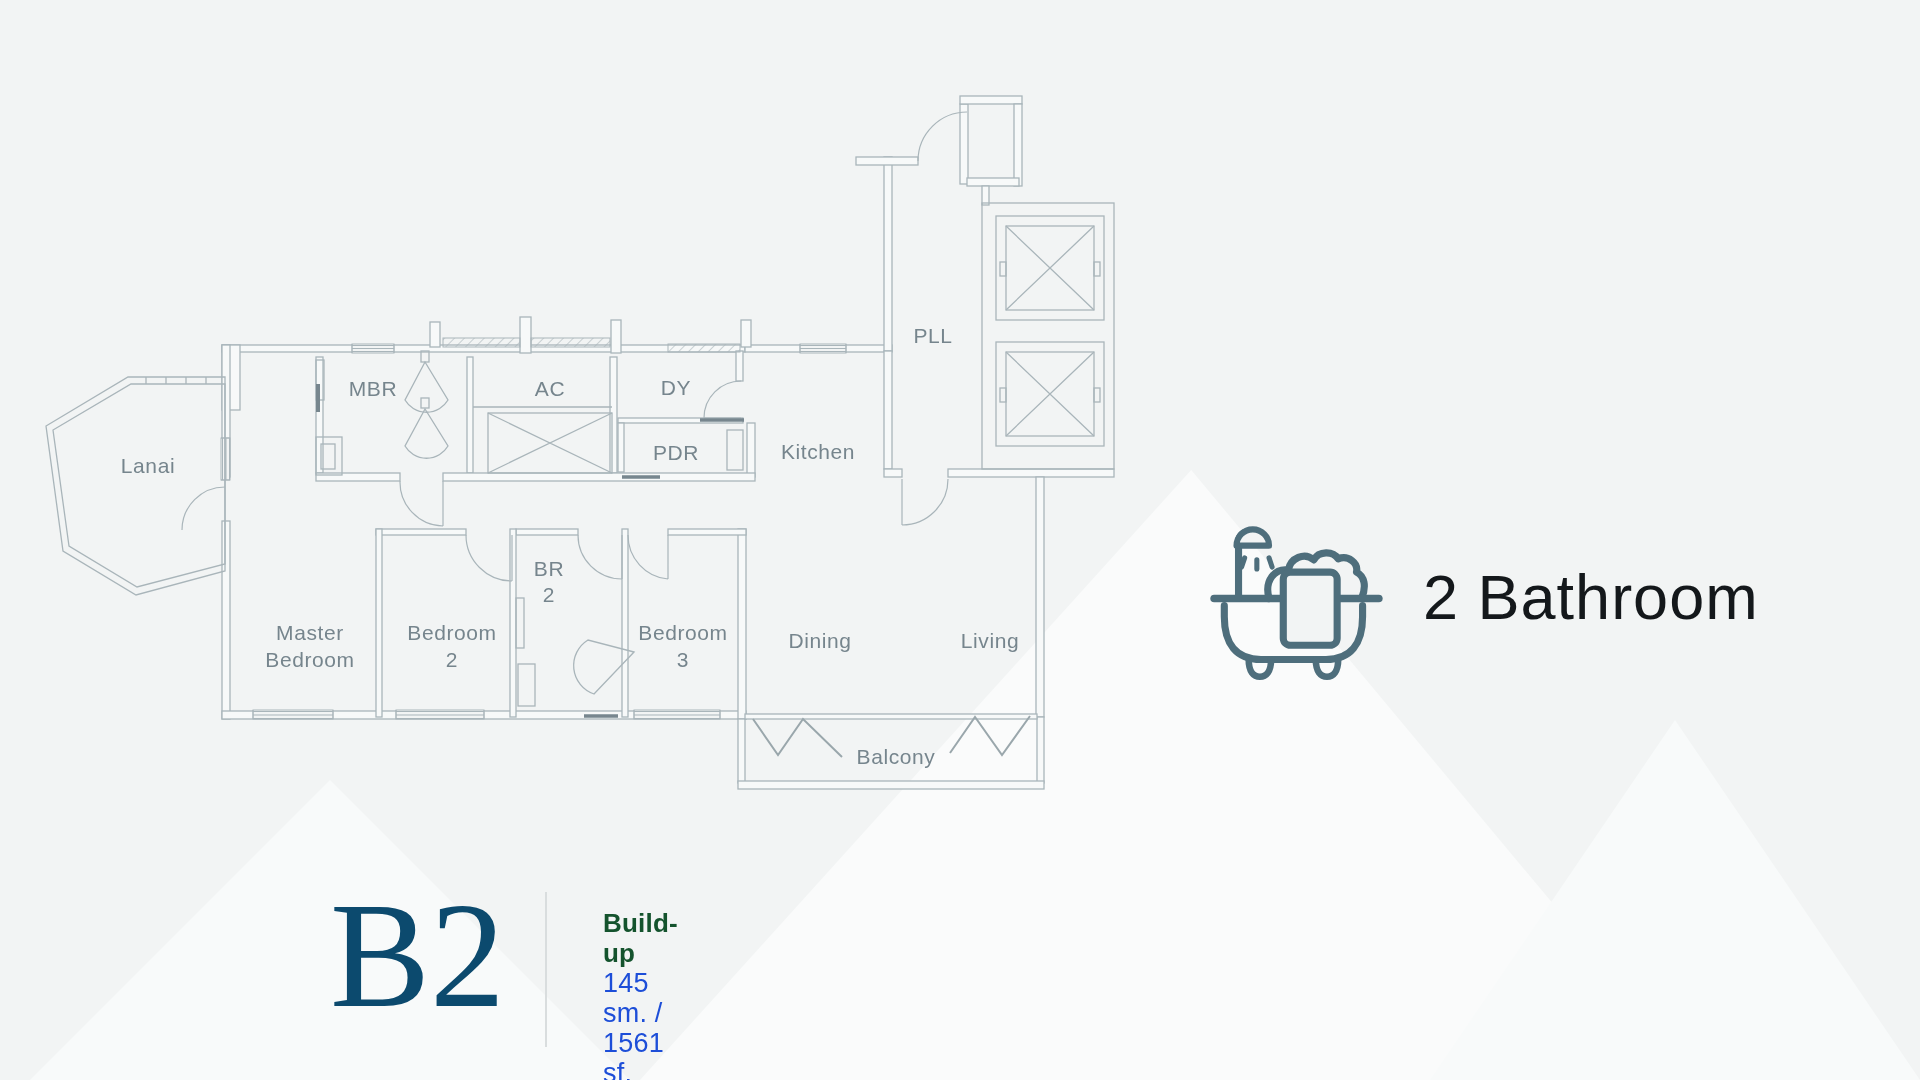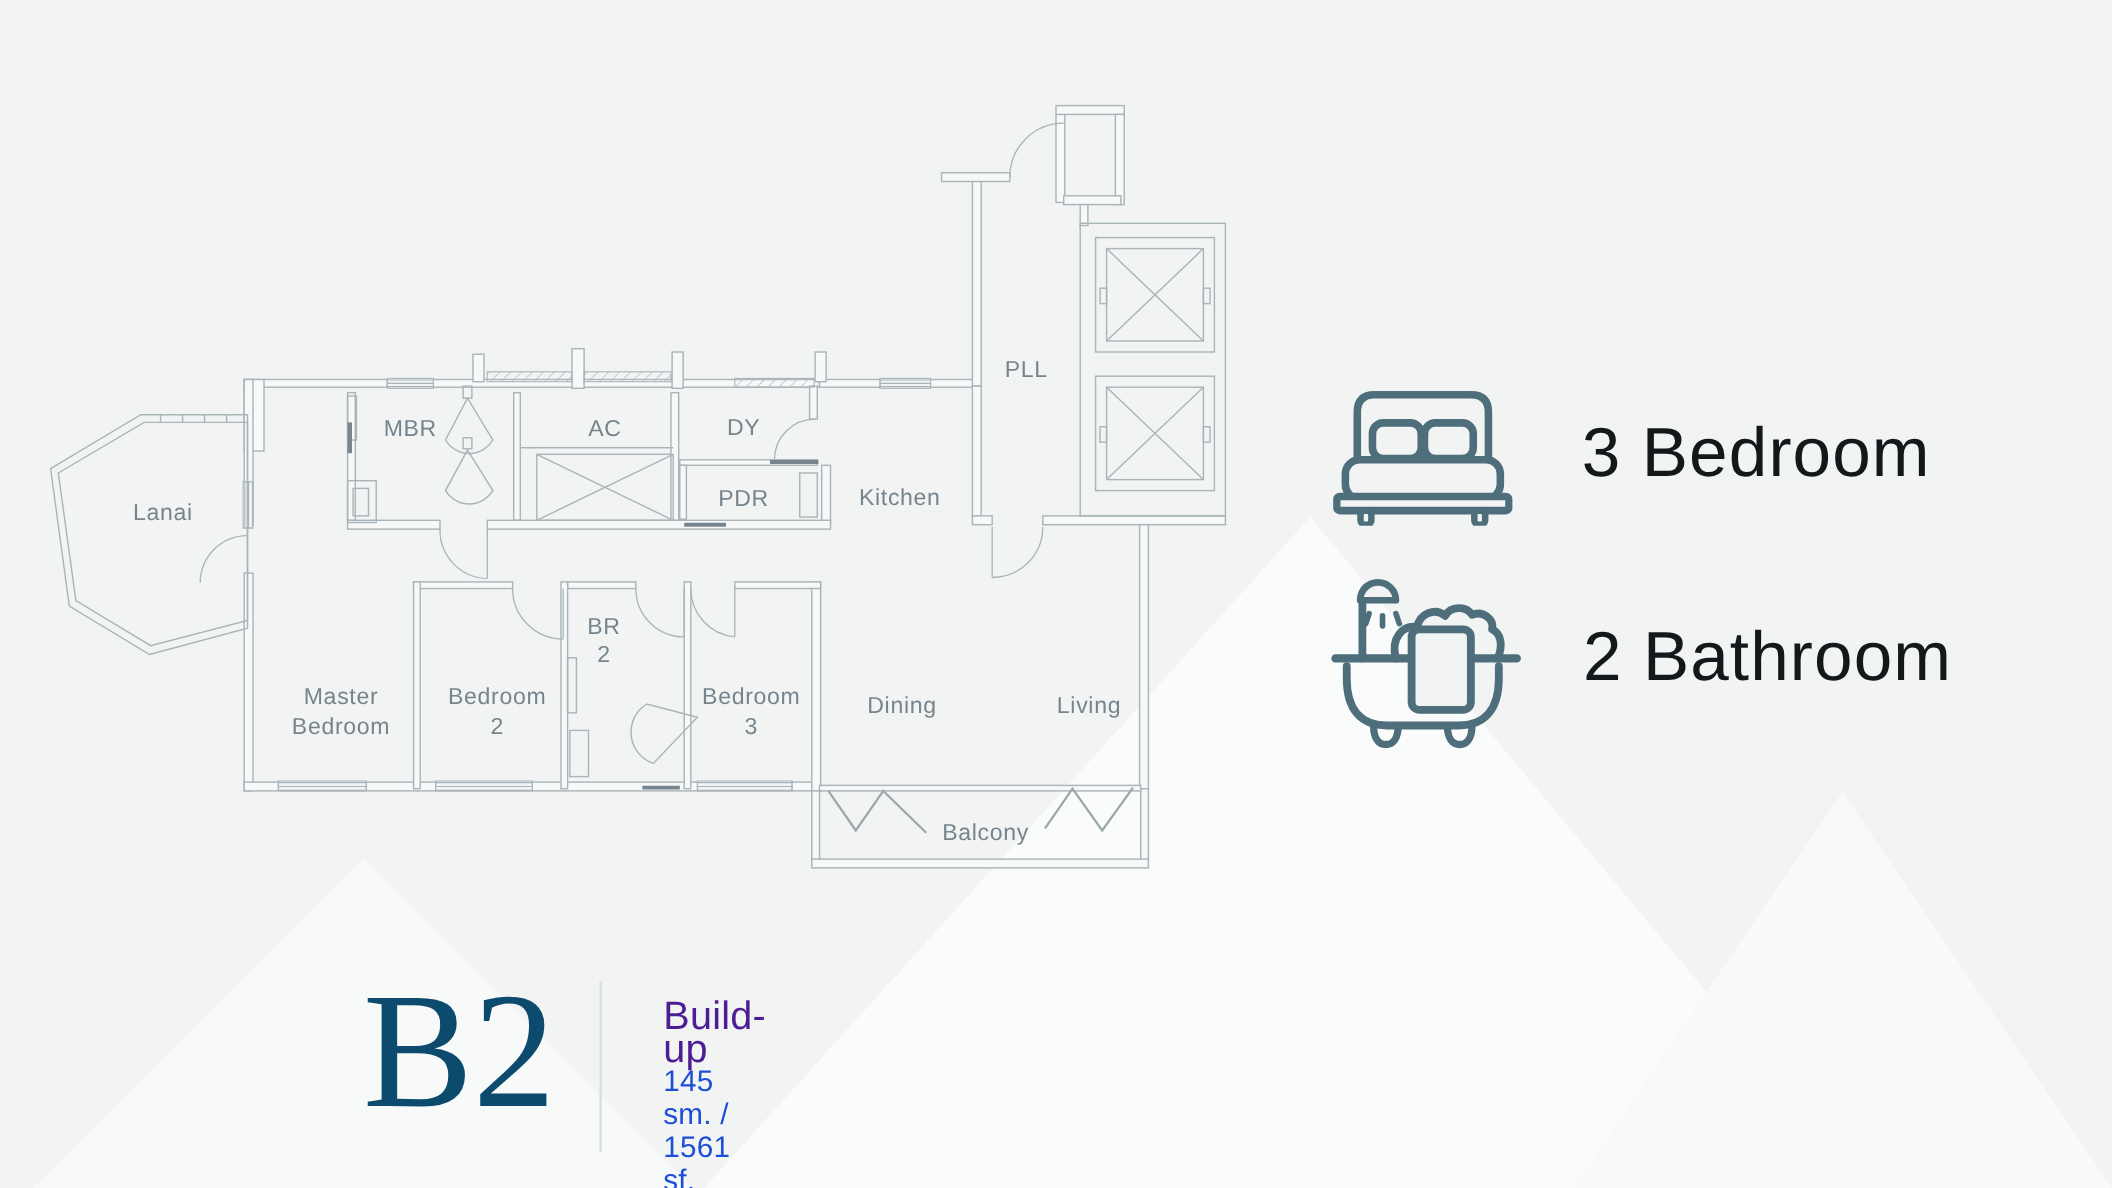--- a/index.html
+++ b/index.html
@@ -21,31 +21,31 @@
   svg.plan { position:absolute; left:0; top:0; }
   .room-label { font-family:"Liberation Sans", sans-serif; font-size:21px;
                 fill:#76858d; letter-spacing:.6px; }
 
   .legend-row { position:absolute; display:flex; align-items:center; }
   .legend-row-1 { left:1212px; top:345px; }
   .legend-row-2 { left:1208px; top:505px; }
   .legend-icon { flex:0 0 auto; }
   .legend-label { font-size:63px; color:#14181b; letter-spacing:1px; white-space:nowrap; }
   .legend-row-1 .legend-label { margin-left:63px; }
-  .legend-row-2 .legend-label { margin-left:53px; }
+  .legend-row-2 .legend-label { margin-left:37px; }
 
   .unit-block { position:absolute; left:0; top:0; }
   .unit-code { position:absolute; left:330px; top:880px; width:170px;
                font-family:"Liberation Serif", serif; font-size:150px; line-height:1;
                color:#0c4a6e; text-align:center; }
   .unit-divider { position:absolute; left:545px; top:892px; width:2px; height:155px;
                   background:#d9ddde; }
   .unit-details { position:absolute; left:603px; top:908px; }
   .detail-item { margin-bottom:16px; }
-  .detail-title { font-size:36px; font-weight:400; color:#4c1d95; line-height:30px;
+  .detail-title { font-size:26px; font-weight:700; color:#14532d; line-height:30px;
                   letter-spacing:.2px; }
   .detail-value { font-size:27px; color:#1d4ed8; line-height:30px; letter-spacing:.2px; }
 </style>
 </head>
 <body>
 
 <div class="stage">
 
   <div class="watermark tri1"></div>
   <div class="watermark tri2"></div>
@@ -212,32 +212,20 @@
       <text class="room-label" x="549" y="576">BR</text>
       <text class="room-label" x="549" y="602">2</text>
       <text class="room-label" x="683" y="640">Bedroom</text>
       <text class="room-label" x="683" y="667">3</text>
       <text class="room-label" x="820" y="648">Dining</text>
       <text class="room-label" x="990" y="648">Living</text>
       <text class="room-label" x="896" y="764">Balcony</text>
     </g>
   </svg>
 
-  <div class="legend-row legend-row-1">
-    <svg class="legend-icon" width="163" height="133" viewBox="0 0 165 135" fill="none" stroke="#4e6e7c" stroke-width="7" stroke-linecap="round" stroke-linejoin="round">
-      <path d="M22,110 V30 Q22,14 38,14 H127 Q143,14 143,30 V110"></path>
-      <rect x="36" y="40" width="45" height="33" rx="10" fill="#f2f4f4"></rect>
-      <rect x="84" y="40" width="45" height="33" rx="10" fill="#f2f4f4"></rect>
-      <rect x="11" y="74" width="143" height="36" rx="13" fill="#f2f4f4"></rect>
-      <rect x="3" y="108" width="159" height="13" rx="3" fill="#f2f4f4"></rect>
-      <rect x="25" y="121" width="10" height="13" rx="4" fill="#f2f4f4" stroke-width="6"></rect>
-      <rect x="130" y="121" width="10" height="13" rx="4" fill="#f2f4f4" stroke-width="6"></rect>
-    </svg>
-    <div class="legend-label">3 Bedroom</div>
-  </div>
 
   <div class="legend-row legend-row-2">
     <svg class="legend-icon" width="178" height="183" viewBox="0 0 175 180" fill="none" stroke="#4e6e7c" stroke-width="7" stroke-linecap="round" stroke-linejoin="round">
       <path d="M60,92 C55,74 66,62 79,64 C81,52 95,46 104,54 C109,45 123,45 128,53 C138,49 148,57 146,66 C154,70 156,80 151,92"></path>
       <path d="M6,92 H168" stroke-width="7.5"></path>
       <path d="M16,99 V110 C16,137 28,152 52,152 H116 C140,152 152,137 152,110 V99"></path>
       <rect x="74" y="66" width="53" height="72" rx="7" fill="#f2f4f4"></rect>
       <path d="M30,92 V38 Q30,26 42,26 H45"></path>
       <path d="M28,40 a16,16 0 0 1 32,0 z" fill="#f2f4f4" stroke-width="6"></path>
       <path d="M36,52 l-3,9 M48,54 v9 M60,52 l3,9" stroke-width="5"></path>

